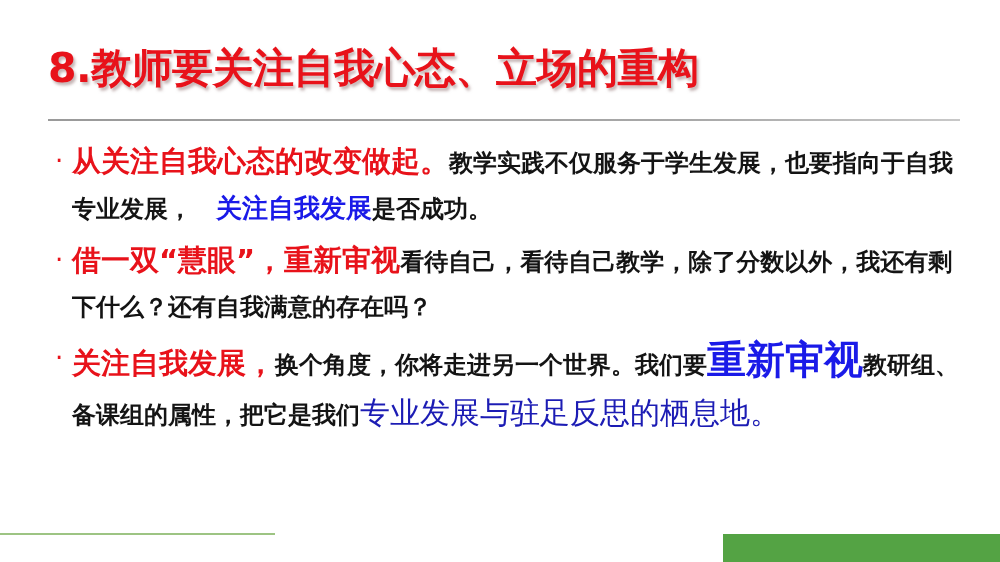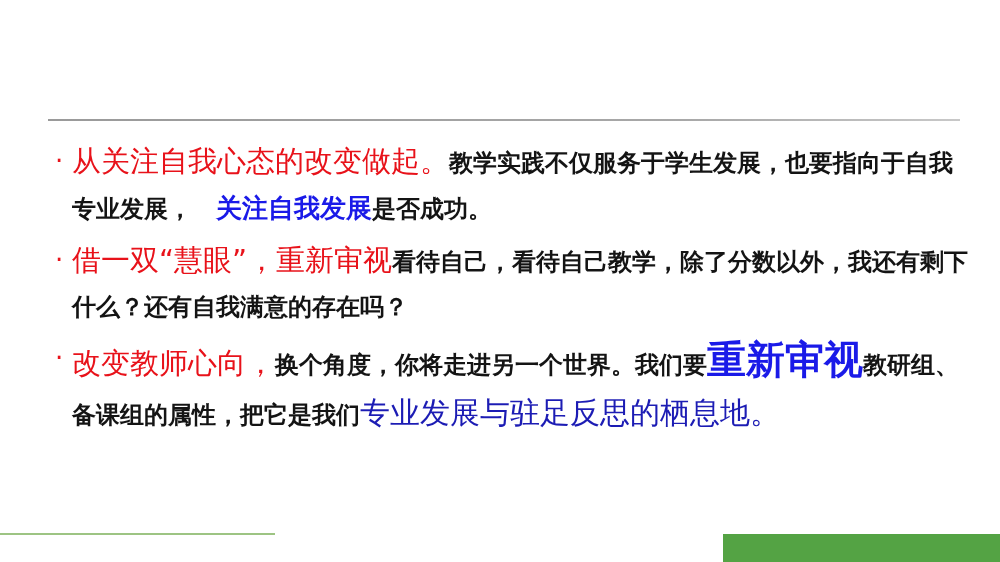--- a/index.html
+++ b/index.html
@@ -75,21 +75,21 @@
     line-height: 43px;
   }
 
   .seg {
     white-space: pre-wrap;
   }
 
   
   .red-lead {
     color: #e8121a;
-    font-weight: normal;
+    font-weight: bold;
     font-size: 29px;
   }
   .black-body {
     color: #141414;
     font-weight: bold;
     font-size: 24px;
   }
   .blue-em {
     color: #1a1ae8;
     font-weight: bold;
@@ -127,35 +127,38 @@
     width: 277px;
     height: 28px;
     background: #54a344;
   }
 </style>
 </head>
 <body>
 
 <div id="slide">
 
+  <div id="title-block">
+    <div id="slide-title">8.教师要关注自我心态、立场的重构</div>
+  </div>
 
   <div id="title-rule"></div>
 
   <div id="body-block">
 
     <p class="bullet-para" id="para-1">
       <span class="bullet-dot">·</span><span class="seg red-lead">从关注自我心态的改变做起。</span><span class="seg black-body">教学实践不仅服务于学生发展，也要指向于自我专业发展，</span><span class="seg blue-em">关注自我发展</span><span class="seg black-body">是否成功。</span>
     </p>
 
     <p class="bullet-para" id="para-2">
       <span class="bullet-dot">·</span><span class="seg red-lead">借一双“慧眼”，重新审视</span><span class="seg black-body">看待自己，看待自己教学，除了分数以外，我还有剩下什么？还有自我满意的存在吗？</span>
     </p>
 
     <p class="bullet-para" id="para-3">
-      <span class="bullet-dot">·</span><span class="seg red-lead">改变教师心向，</span><span class="seg black-body">换个角度，你将走进另一个世界。我们要</span><span class="seg blue-big">重新审视</span><span class="seg black-body">教研组、备课组的属性，把它是我们</span><span class="seg navy-big">专业发展与驻足反思的栖息地。</span>
+      <span class="bullet-dot">·</span><span class="seg red-lead">关注自我发展，</span><span class="seg black-body">换个角度，你将走进另一个世界。我们要</span><span class="seg blue-big">重新审视</span><span class="seg black-body">教研组、备课组的属性，把它是我们</span><span class="seg navy-big">专业发展与驻足反思的栖息地。</span>
     </p>
 
   </div>
 
   <div id="bottom-rule"></div>
   <div id="bottom-bar"></div>
 
 </div>
 
 </body></html>

